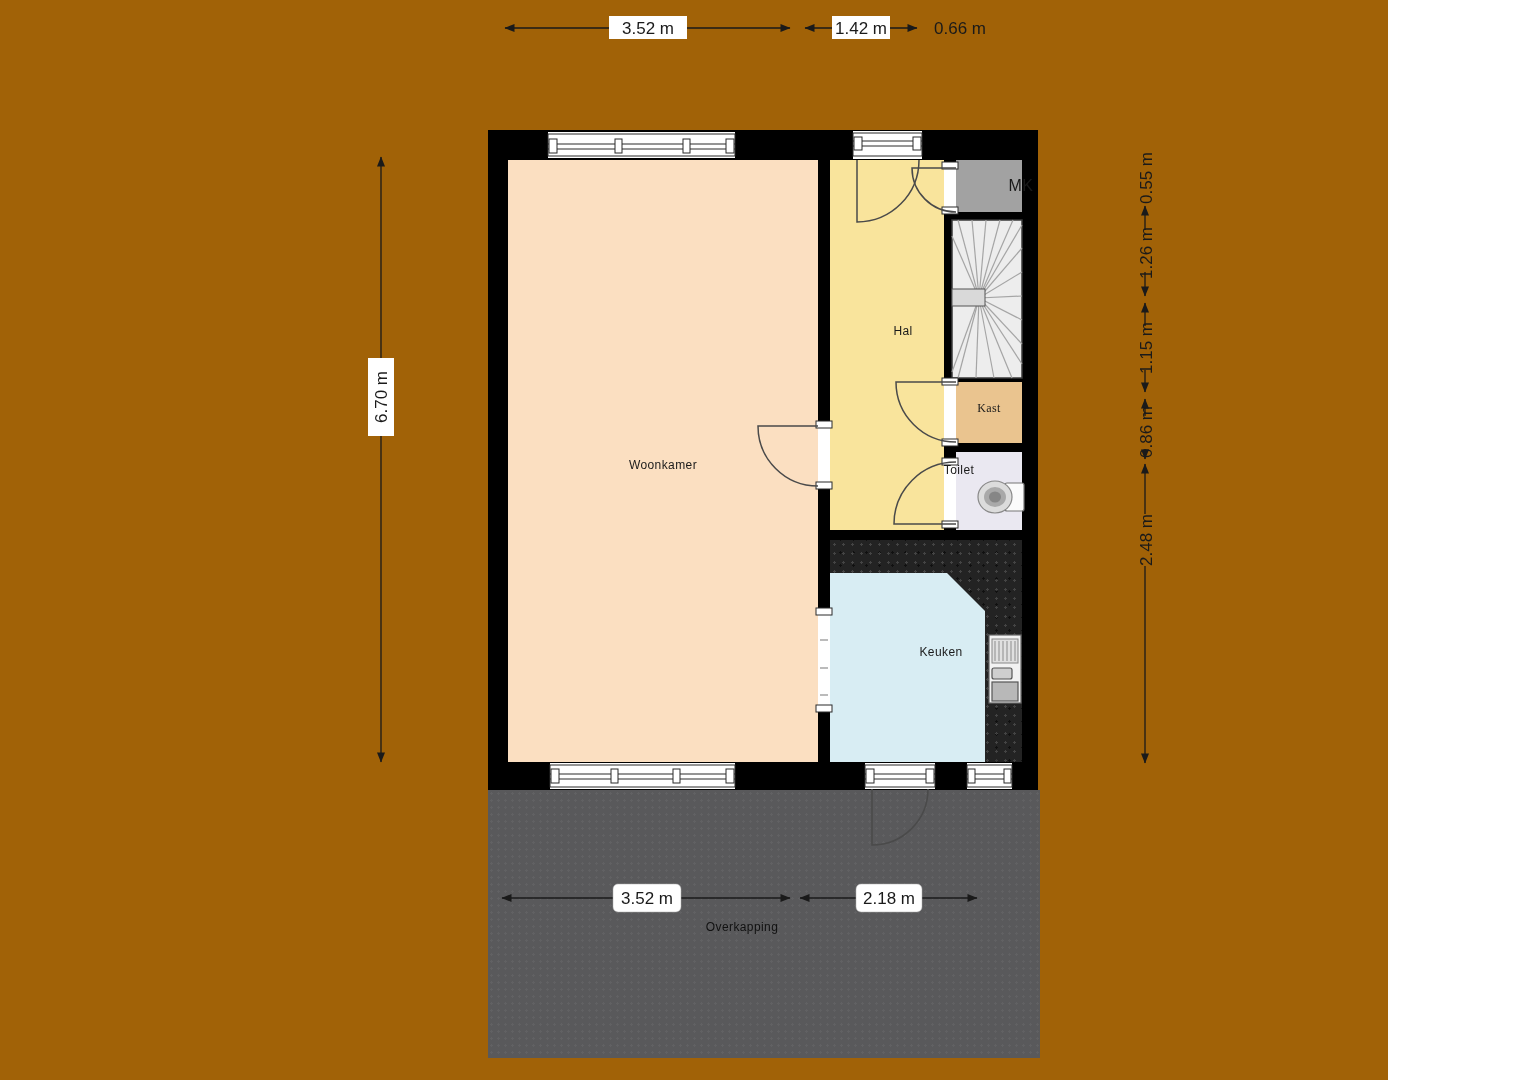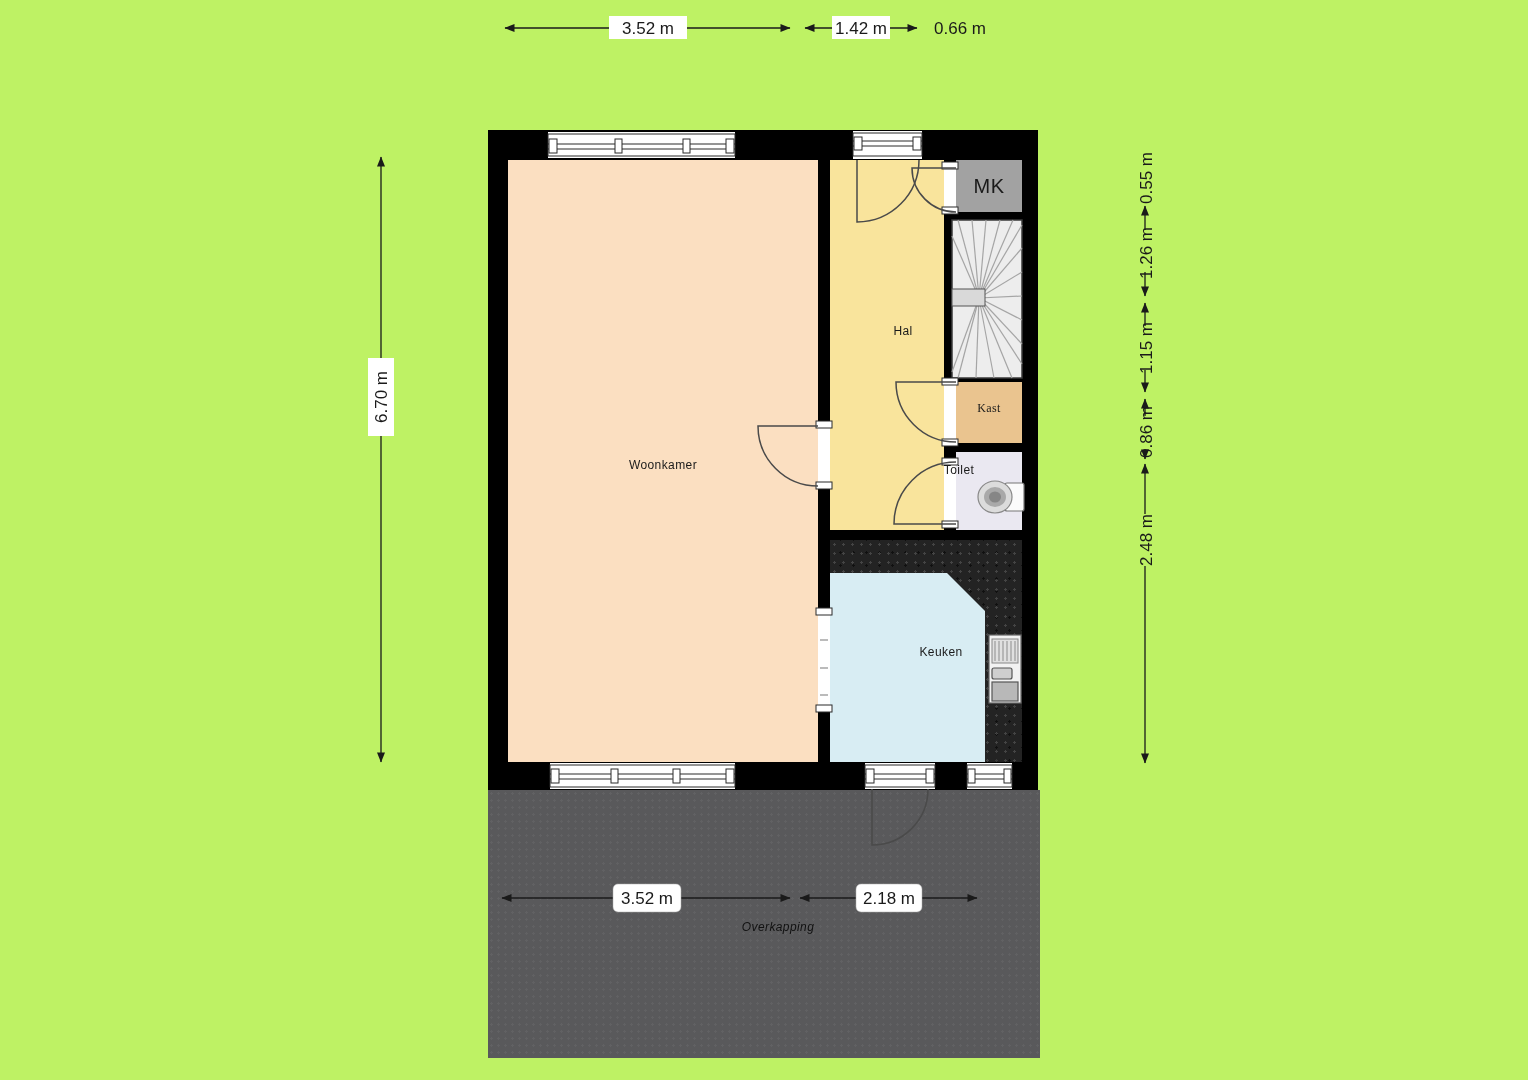--- a/index.html
+++ b/index.html
@@ -1,37 +1,37 @@
 <!DOCTYPE html>
 <html><head>
 <meta charset="utf-8">
 <style>
   html,body{margin:0;padding:0;background:#ffffff;}
-  .canvas{position:relative;width:1528px;height:1080px;background:#bef264;overflow:hidden;
+  .canvas{position:relative;width:1388px;height:1080px;background:#a16207;overflow:hidden;
           font-family:"Liberation Sans", sans-serif;}
   .abs{position:absolute;}
   .walls{left:488px;top:130px;width:550px;height:660px;background:#000;}
   .overkapping{left:488px;top:790px;width:552px;height:268px;
     background-image:radial-gradient(rgba(255,255,255,.05) 1px, transparent 1.3px);
     background-size:7px 7px;}
   .room{position:absolute;}
   .woonkamer{left:508px;top:160px;width:310px;height:602px;}
   .hal{left:830px;top:160px;width:114px;height:370px;}
   .mk{left:956px;top:160px;width:66px;height:52px;}
   .kast{left:956px;top:382px;width:66px;height:61px;}
   .toilet{left:956px;top:452px;width:66px;height:78px;}
   .counter{left:830px;top:540px;width:192px;height:222px;
     background-image:radial-gradient(rgba(110,110,110,.45) 1px, transparent 1.3px),
                      radial-gradient(rgba(0,0,0,.55) 1px, transparent 1.3px);
     background-size:9px 9px,13px 13px;background-position:0 0,4px 6px;}
   .keuken{left:830px;top:573px;width:155px;height:189px;
     clip-path:polygon(0 0,117px 0,155px 38px,155px 189px,0 189px);}
   .room-label{position:absolute;transform:translate(-50%,-50%);font-size:12px;color:#1a1a1a;
     letter-spacing:.4px;white-space:nowrap;}
-  .room-label.small{font-size:20px;}
+  .room-label.small{font-size:16px;margin-left:32px;}
   .overkapping-label{color:#111;}
   svg.overlay{position:absolute;left:0;top:0;pointer-events:none;}
   svg text{font-family:"Liberation Sans", sans-serif;font-size:17px;fill:#1a1a1a;}
   .dimline{stroke:#1a1a1a;stroke-width:1.3;fill:none;}
   .frameline{stroke:#2b2b2b;stroke-width:1;fill:none;}
   .cap{fill:#fff;stroke:#2b2b2b;stroke-width:1;}
   .arc{stroke:#4a4a4a;stroke-width:1.5;fill:none;}
 </style>
 </head>
 <body>
@@ -225,15 +225,15 @@
       <text x="889" y="904" text-anchor="middle">2.18 m</text>
     </g>
   </svg>
 
   <div class="room-label" style="left:663px;top:465px;">Woonkamer</div>
   <div class="room-label" style="left:903px;top:331px;">Hal</div>
   <div class="room-label small" style="left:989px;top:186px;">MK</div>
   <div class="room-label" style="left:989px;top:408px;font-family:Liberation Serif, serif;">Kast</div>
   <div class="room-label" style="left:959px;top:470px;">Toilet</div>
   <div class="room-label" style="left:925px;top:652px;margin-left:16px;">Keuken</div>
-  <div class="room-label overkapping-label" style="left:778px;top:927px;font-style:italic;">Overkapping</div>
+  <div class="room-label overkapping-label" style="left:742px;top:927px;">Overkapping</div>
 
 </div>
 
 </body></html>

